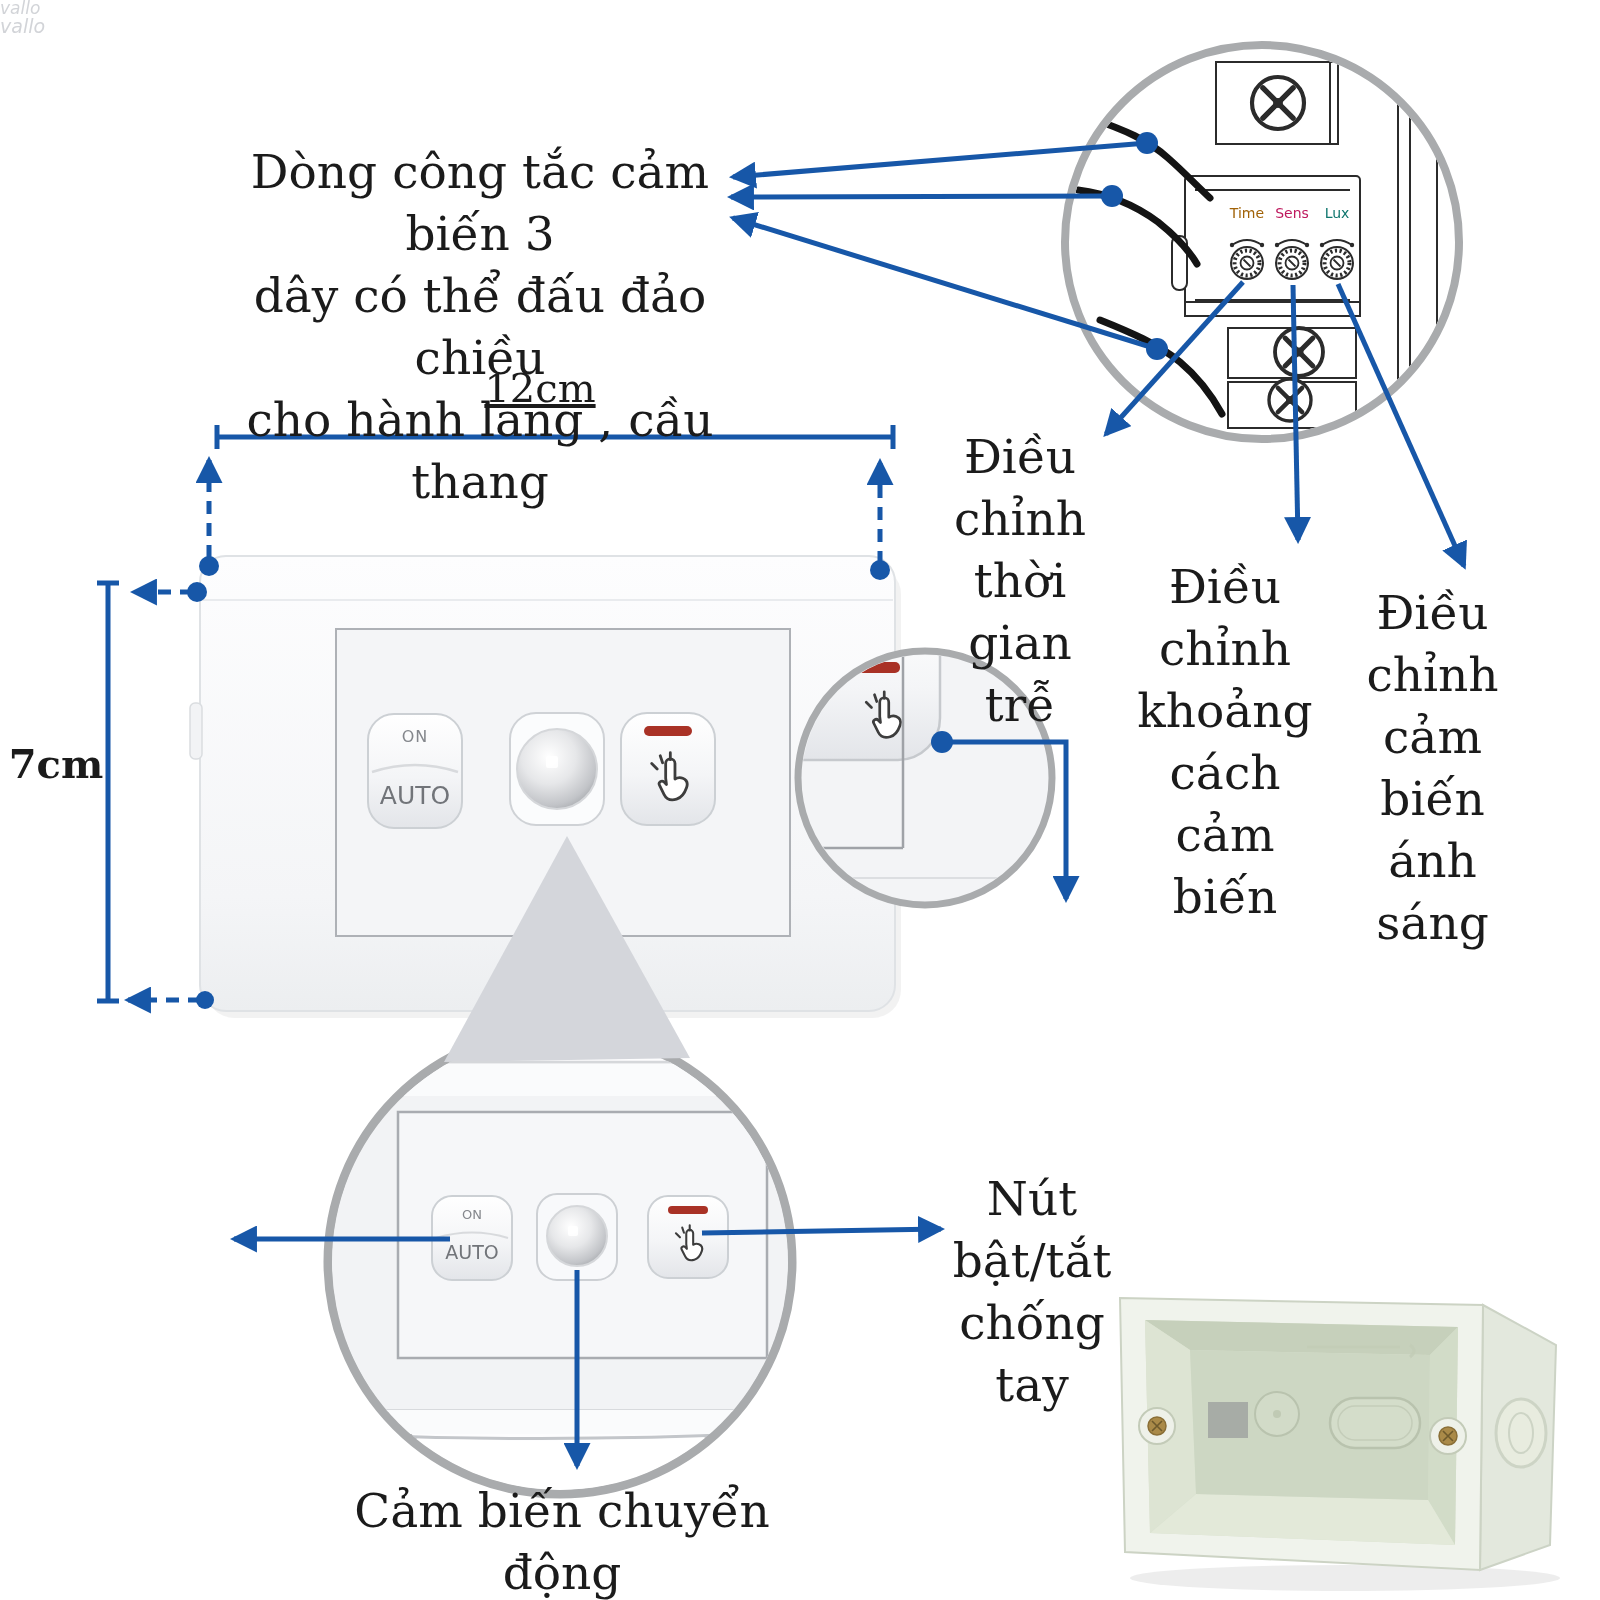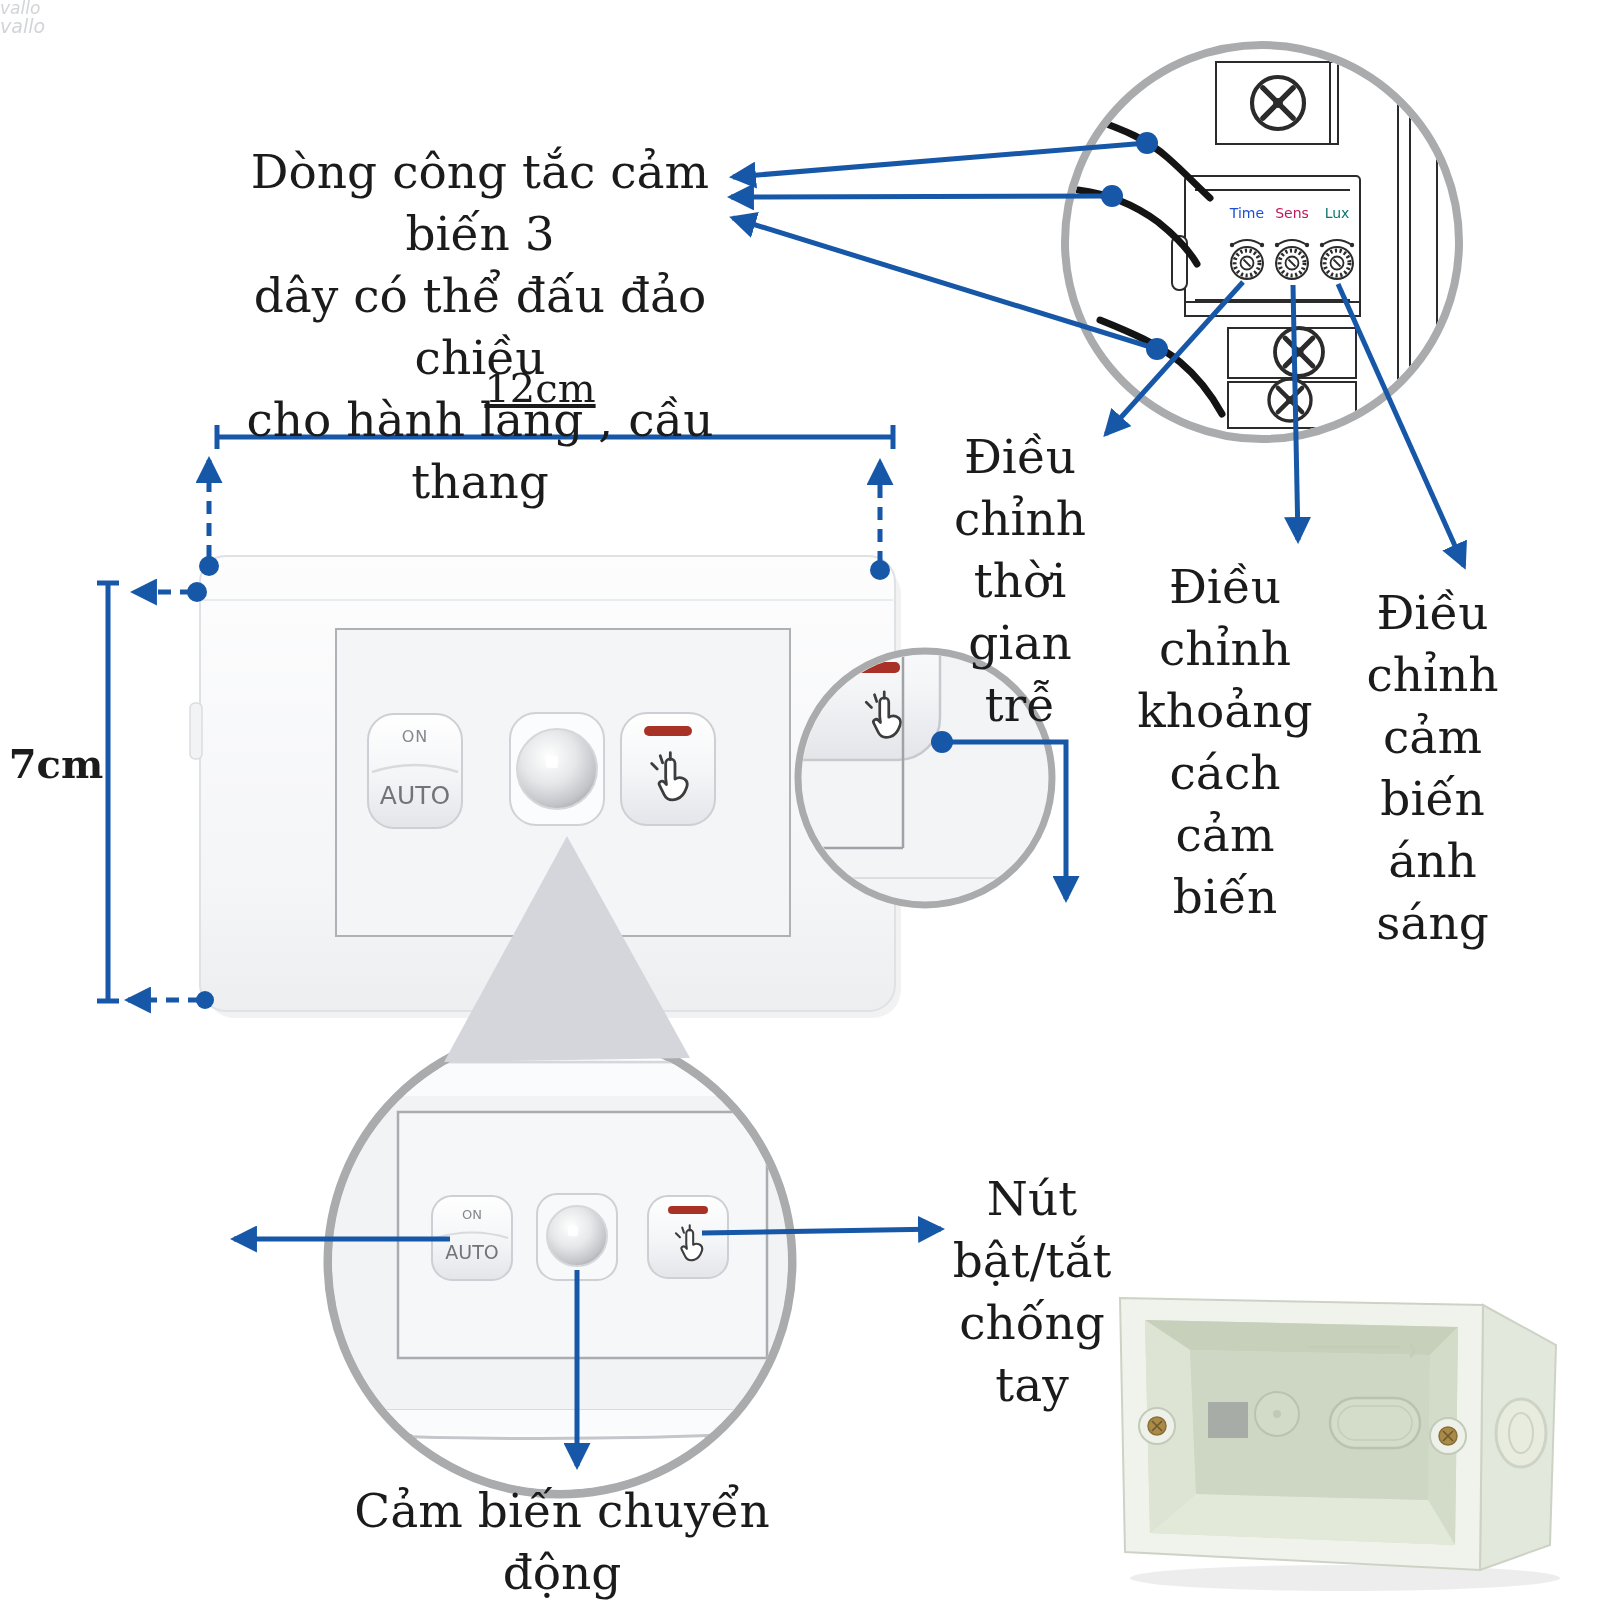--- a/index.html
+++ b/index.html
@@ -236,21 +236,21 @@
   </g>
 </svg>
 
 <div class="txt" style="left:230px;top:141px;width:500px;">Dòng công tắc cảm biến 3
 dây có thể đấu đảo chiều
 cho hành lang , cầu thang</div>
 
 <div class="txt dim" style="left:460px;top:366px;width:160px;text-decoration:underline;">12cm</div>
 <div class="txt dim" style="left:8px;top:742px;width:96px;font-weight:bold;">7cm</div>
 
-<div class="txt tiny" style="left:1219px;top:206px;width:56px;font-size:14px;color:#1d4ed8;">Time</div>
+<div class="txt tiny" style="left:1219px;top:206px;width:56px;font-size:14px;color:#a16207;">Time</div>
 <div class="txt tiny" style="left:1264px;top:206px;width:56px;font-size:14px;color:#be185d;">Sens</div>
 <div class="txt tiny" style="left:1309px;top:206px;width:56px;font-size:14px;color:#0f766e;">Lux</div>
 
 <div class="txt" style="left:920px;top:426px;width:200px;">Điều chỉnh
 thời gian
 trễ</div>
 <div class="txt" style="left:1115px;top:556px;width:220px;">Điều chỉnh
 khoảng
 cách cảm
 biến</div>

